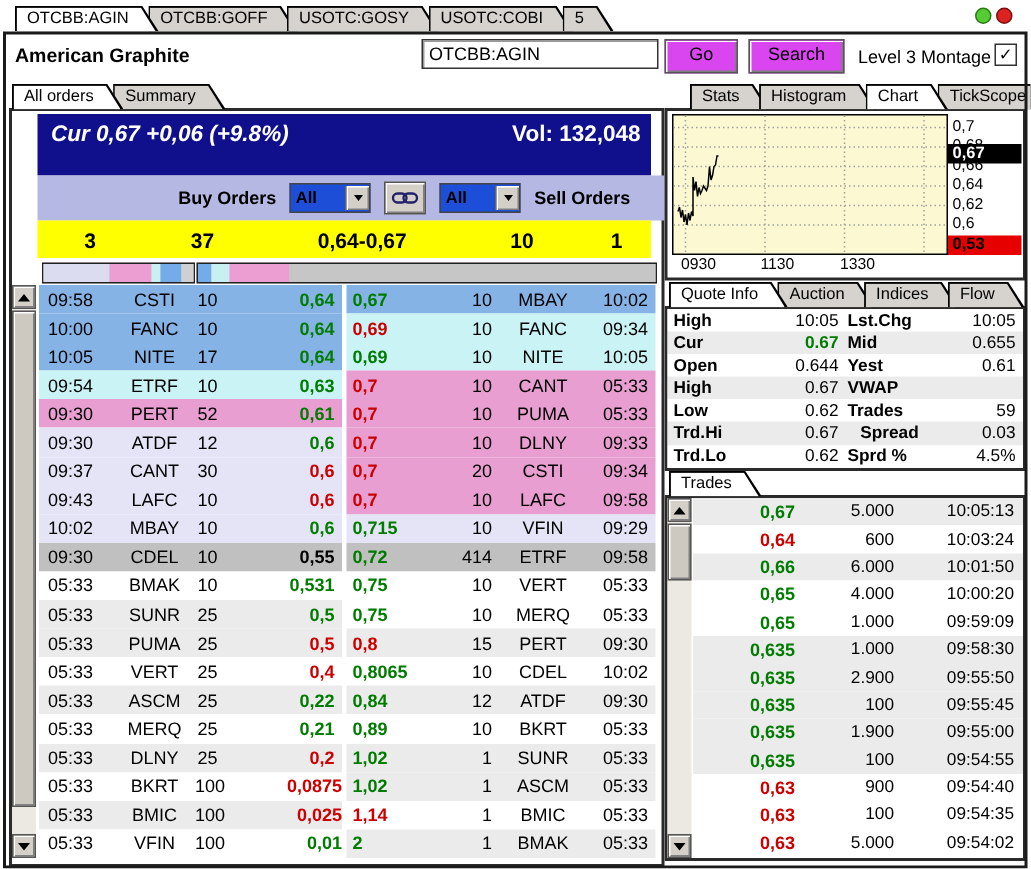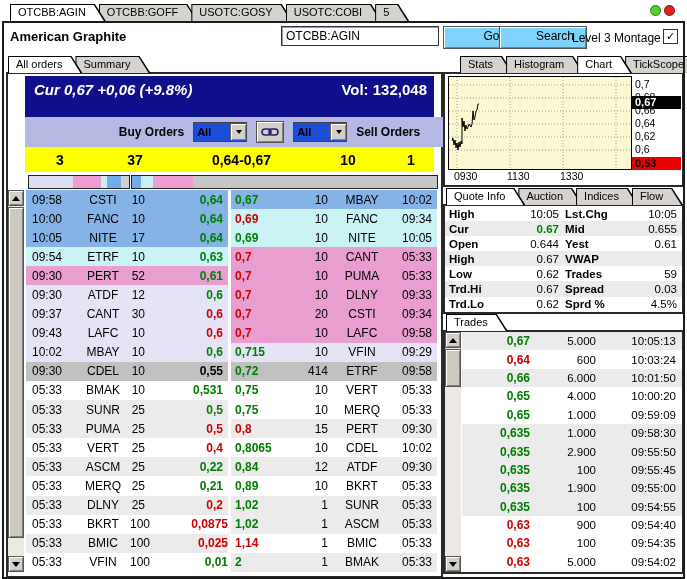--- a/index.html
+++ b/index.html
@@ -21,23 +21,23 @@
   
   #status-dots{position:absolute;top:5px;right:12px;display:flex;gap:3px;z-index:5;}
   .dot{width:9px;height:9px;border-radius:50%;border:1px solid #555;}
   .dot.green{background:#55cc33;border-color:#2c7a14;}
   .dot.red{background:#dd2222;border-color:#7a1010;}
   #mainframe{position:absolute;left:2px;top:21px;width:679px;height:554px;border:2px solid #1a1a1a;background:transparent;pointer-events:none;z-index:4;}
   
   #page-title{position:absolute;left:10px;top:29px;font-weight:bold;font-size:13px;}
   #symbol-input{position:absolute;left:281px;top:26px;width:148px;height:18px;border:1px solid #333;
     box-shadow:inset 1px 1px 0 #9a9a9a;font:12px "Liberation Sans",sans-serif;padding:0 4px;}
-  .btn{position:absolute;height:21px;background:#7dd3fc;border:1px solid #555;
+  .btn{position:absolute;height:21px;background:#d946ef;border:1px solid #555;
     box-shadow:inset 1px 1px 0 #fff, inset -1px -1px 0 #808080;
-    font:12px "Liberation Sans",sans-serif;text-align:center;line-height:19px;cursor:default;padding-left:24px;}
+    font:12px "Liberation Sans",sans-serif;text-align:center;line-height:19px;cursor:default;}
   #go-button{left:443px;top:26px;width:47px;}
   #search-button{left:499px;top:26px;width:62px;}
   #montage-label{position:absolute;left:572px;top:31px;font-size:12px;}
   #montage-checkbox{position:absolute;left:663px;top:29px;width:13px;height:13px;background:#fff;
     border:1px solid #333;font:bold 11px/13px "DejaVu Sans",sans-serif;text-align:center;}
   
   #left-tabs{left:8px;top:56px;}
   #left-panel{position:absolute;left:6px;top:72px;width:433px;height:502px;border:2px solid #2a2a2a;background:#fff;}
   #ticker-bar{position:absolute;left:25px;top:76px;width:409px;height:41px;background:#10108c;color:#fff;
     font-weight:bold;font-size:15px;}
@@ -590,21 +590,21 @@
   </div>
     <div class="qrow bg-w">
     <span class="ql">Low</span>
     <span class="qv">0.62</span>
     <span class="ql" style="padding-left:6px;">Trades</span>
     <span class="qv">59</span>
   </div>
     <div class="qrow bg-g">
     <span class="ql">Trd.Hi</span>
     <span class="qv">0.67</span>
-    <span class="ql" style="padding-left:6px;">Spread</span>
+    <span class="ql" style="padding-left:6px;text-align:center;">Spread</span>
     <span class="qv">0.03</span>
   </div>
     <div class="qrow bg-w">
     <span class="ql">Trd.Lo</span>
     <span class="qv">0.62</span>
     <span class="ql" style="padding-left:6px;">Sprd %</span>
     <span class="qv">4.5%</span>
   </div>
   </div>
 

